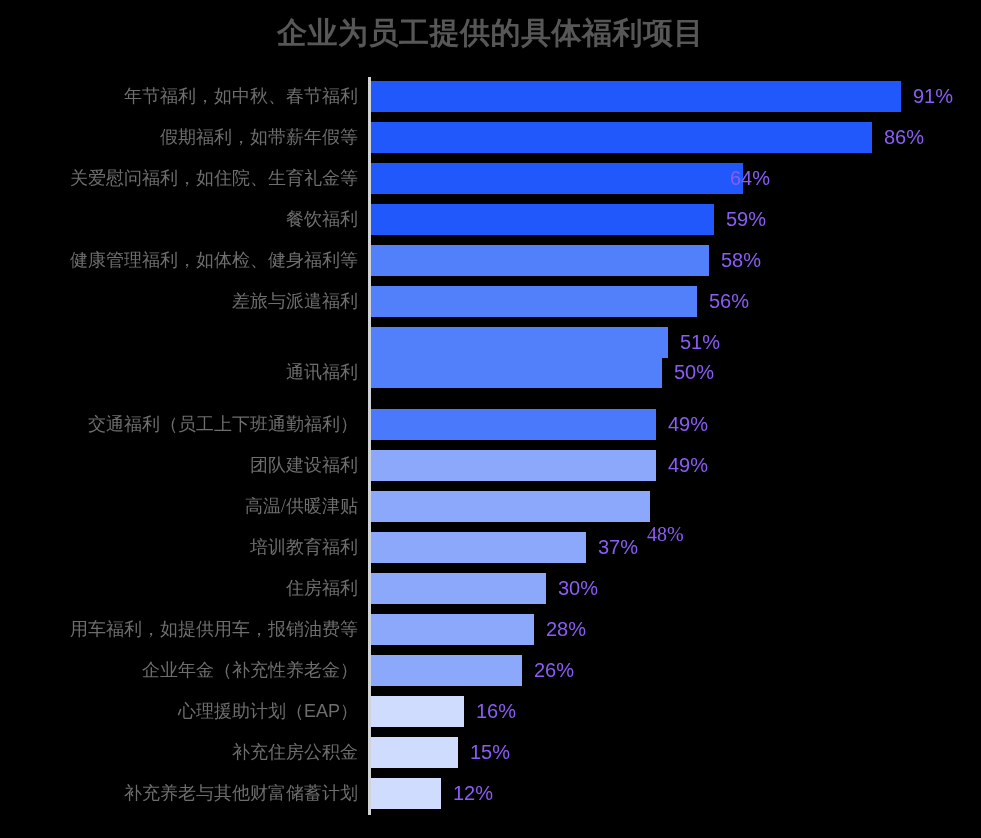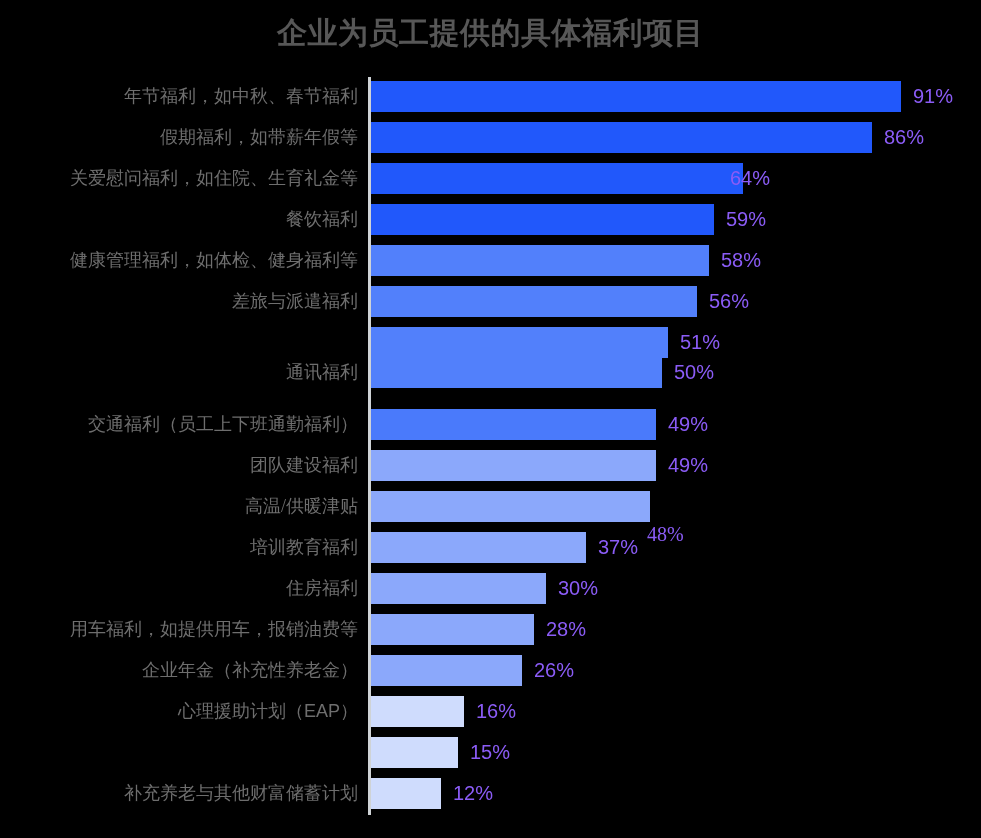--- a/index.html
+++ b/index.html
@@ -210,20 +210,23 @@
           <div class="bar-value" style="left: 534px;">26%</div>
         </div>
         <div class="bar-row" style="top: 615px;">
           <div class="bar-label-wrap">
             <div class="bar-label">心理援助计划（EAP）</div>
           </div>
           <div class="bar-rect" style="width: 93px; background: rgb(207, 220, 253);"></div>
           <div class="bar-value" style="left: 476px;">16%</div>
         </div>
         <div class="bar-row" style="top: 656px;">
+          <div class="bar-label-wrap">
+            <div class="bar-label">补充住房公积金</div>
+          </div>
           <div class="bar-rect" style="width: 87px; background: rgb(207, 220, 253);"></div>
           <div class="bar-value" style="left: 470px;">15%</div>
         </div>
         <div class="bar-row" style="top: 697px;">
           <div class="bar-label-wrap">
             <div class="bar-label">补充养老与其他财富储蓄计划</div>
           </div>
           <div class="bar-rect" style="width: 70px; background: rgb(207, 220, 253);"></div>
           <div class="bar-value" style="left: 453px;">12%</div>
         </div>

